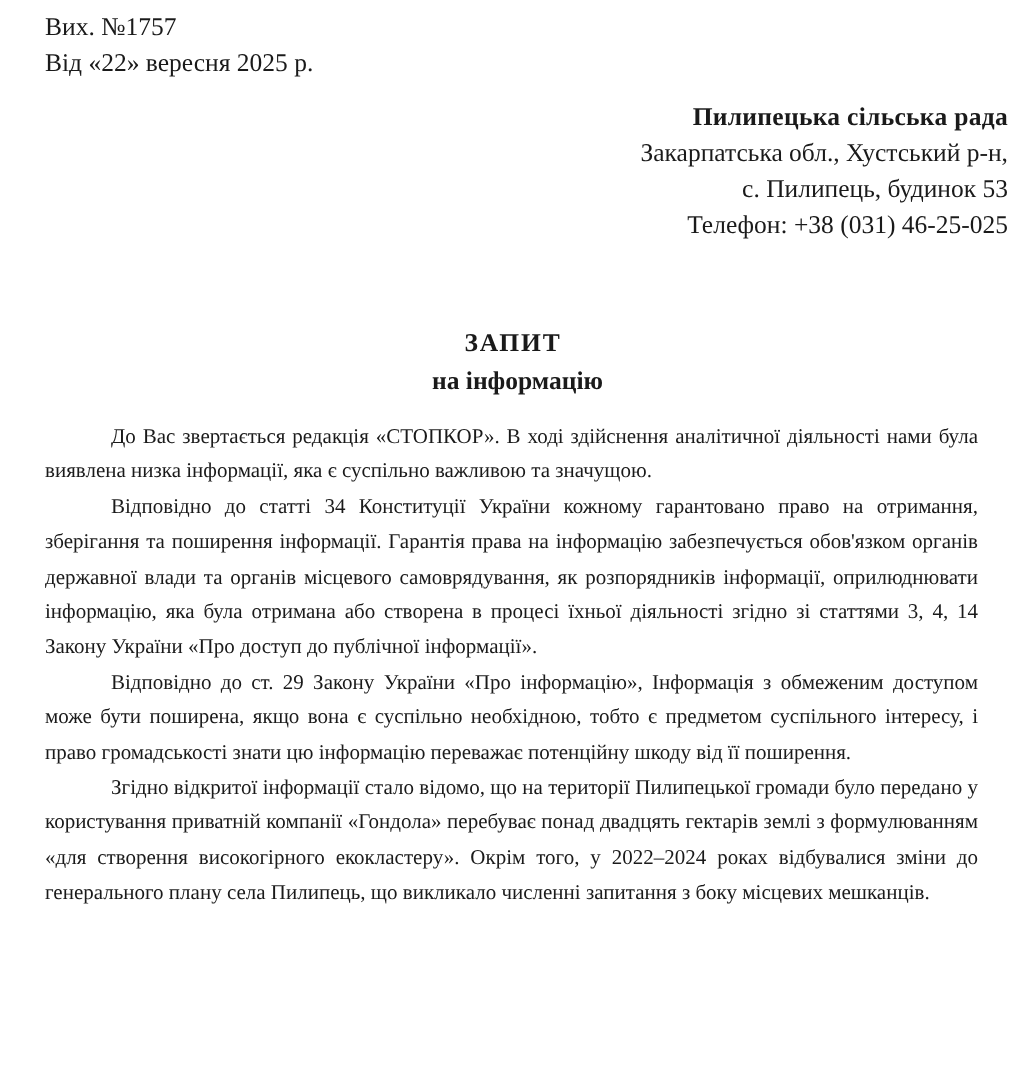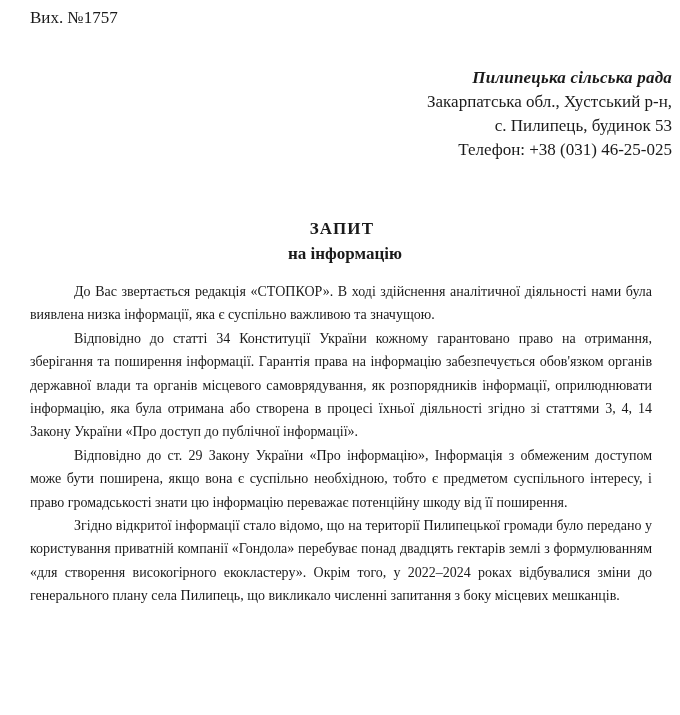--- a/index.html
+++ b/index.html
@@ -42,21 +42,20 @@
     position: absolute;
     right: 8px;
     top: 66px;
     text-align: right;
     font-size: 17px;
     line-height: 24px;
   }
   .addressee .org-name {
     font-weight: bold;
     letter-spacing: 0.2px;
-    font-style: italic;
   }
   .addressee .addr-line {
     font-weight: normal;
   }
 
   
   .title-block {
     position: absolute;
     left: 0;
     right: 0;
@@ -94,20 +93,21 @@
     text-align-last: left;
   }
 </style>
 </head>
 <body>
 
 <div class="page">
 
   <div class="doc-ref">
     <div>Вих. №1757</div>
+    <div>Від «22» вересня 2025 р.</div>
   </div>
 
   <div class="addressee">
     <div class="org-name">Пилипецька сільська рада</div>
     <div class="addr-line">Закарпатська обл., Хустський р-н,</div>
     <div class="addr-line">с. Пилипець, будинок 53</div>
     <div class="addr-line">Телефон:  +38 (031) 46-25-025</div>
   </div>
 
   <div class="title-block">

